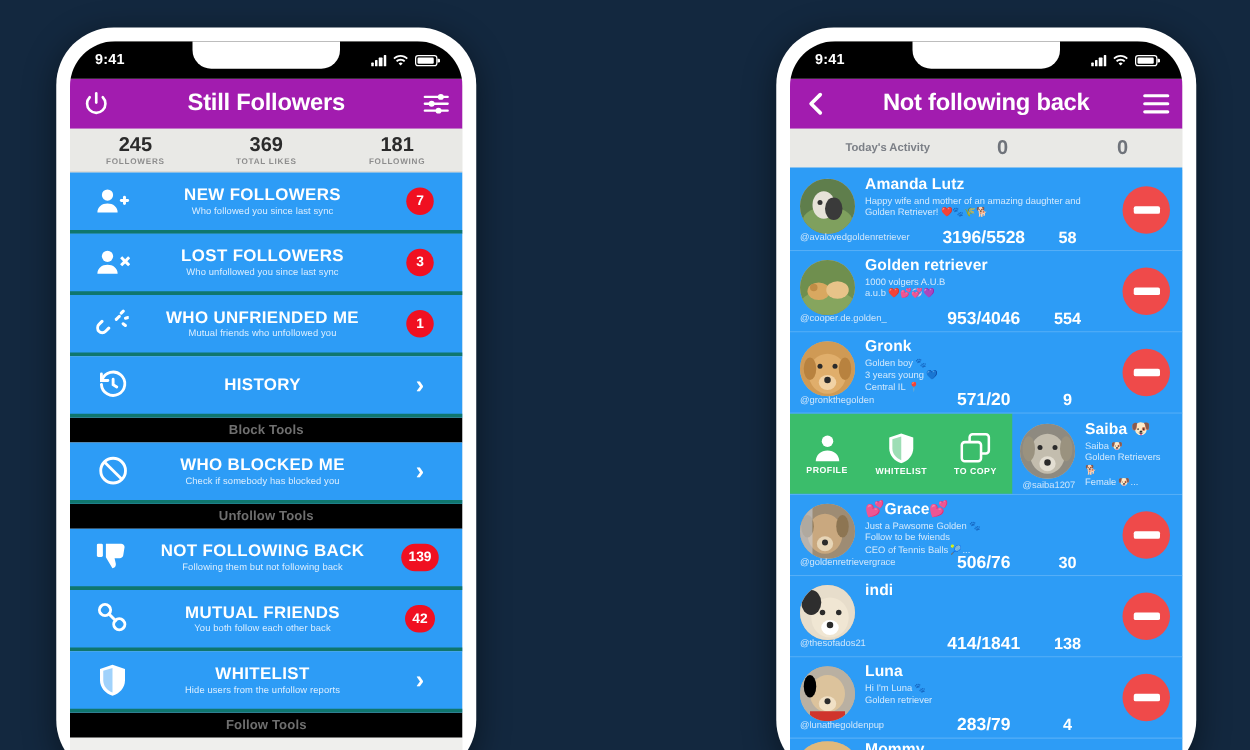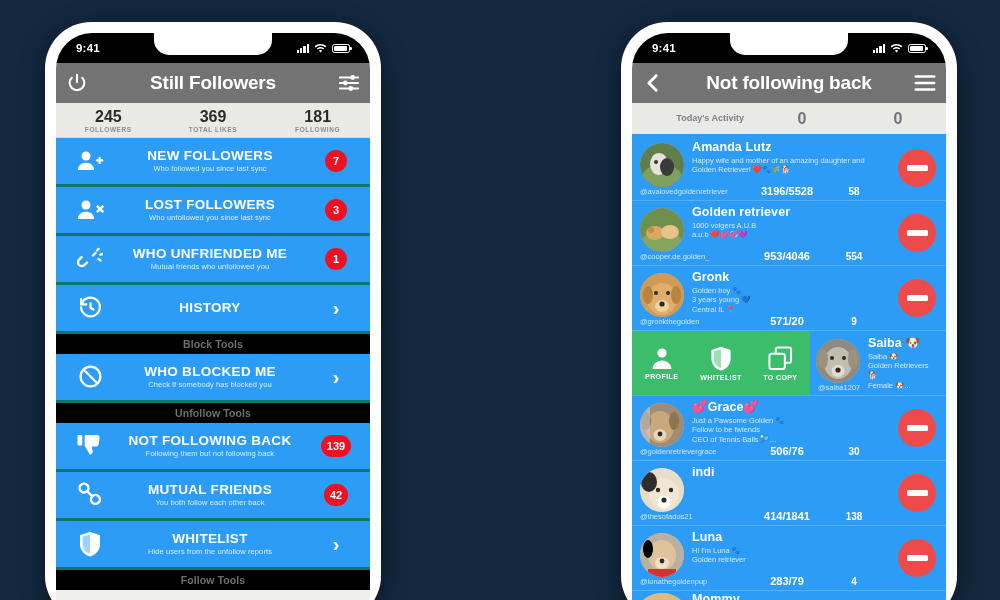--- a/index.html
+++ b/index.html
@@ -48,21 +48,21 @@
   .sig { display: flex; align-items: flex-end; gap: 1.2px; height: 9px; }
   .sig i { display: block; width: 2.2px; background: #fff; border-radius: .5px; }
   .sig i:nth-child(1){height:3px} .sig i:nth-child(2){height:5px}
   .sig i:nth-child(3){height:7px} .sig i:nth-child(4){height:9px}
   .batt { width: 18px; height: 9px; border: 1.3px solid #fff; border-radius: 2.5px; position: relative; }
   .batt::after{content:"";position:absolute;right:-3px;top:2.4px;width:1.6px;height:3.4px;background:#fff;border-radius:0 1px 1px 0}
   .batt i{position:absolute;left:1px;top:1px;bottom:1px;width:13px;background:#fff;border-radius:1px}
 
   
   .navbar {
-    height: 40px; background: #737373; color: #fff;
+    height: 40px; background: #a21caf; color: #fff;
     display: flex; align-items: center; justify-content: space-between;
     padding: 0 8px;
   }
   .nav-title { font-size: 19px; font-weight: bold; letter-spacing: -.2px; flex: 1; text-align: center; }
   .nav-btn { width: 26px; height: 26px; display:flex; align-items:center; justify-content:center; flex:0 0 26px; }
 
   
   .profile {
     background: #e9e9e6; padding: 5px 0 4px;
     border-bottom: 1px solid #d4d4d0;
@@ -116,22 +116,22 @@
   }
   .avatar svg { display:block; width:100%; height:100%; }
   .u-main { flex: 1; padding-left: 8px; min-width: 0; }
   .u-name { color: #fff; font-size: 12.5px; font-weight: bold; line-height: 1.1; letter-spacing:.1px; }
   .u-bio { color: #d2e9fd; font-size: 7.5px; line-height: 1.28; margin-top: 1px; white-space: pre-line; }
   .u-foot {
     position: absolute; left: 8px; right: 60px; bottom: 3px;
     display: flex; align-items: center;
   }
   .u-handle { color: #cfe6fb; font-size: 7.5px; width: 112px; }
-  .u-ratio { color: #fff; font-size: 11px; font-weight: bold; flex: 1; text-align: center; }
-  .u-count { color: #fff; font-size: 10px; font-weight: bold; width: 64px; text-align: center; }
+  .u-ratio { color: #fff; font-size: 14px; font-weight: bold; flex: 1; text-align: center; }
+  .u-count { color: #fff; font-size: 13px; font-weight: bold; width: 64px; text-align: center; }
   .block-btn {
     position: absolute; right: 10px; top: 50%; transform: translateY(-50%);
     width: 38px; height: 38px; border-radius: 50%; background: #ef4a4a;
     display: flex; align-items: center; justify-content: center;
   }
   .block-bar { width: 21px; height: 6px; background: #fff; border-radius: 1.5px; }
 
   
   .swipe-row { position: relative; height: 65px; display: flex; border-bottom: 1px solid #55aef7; }
   .swipe-actions {

